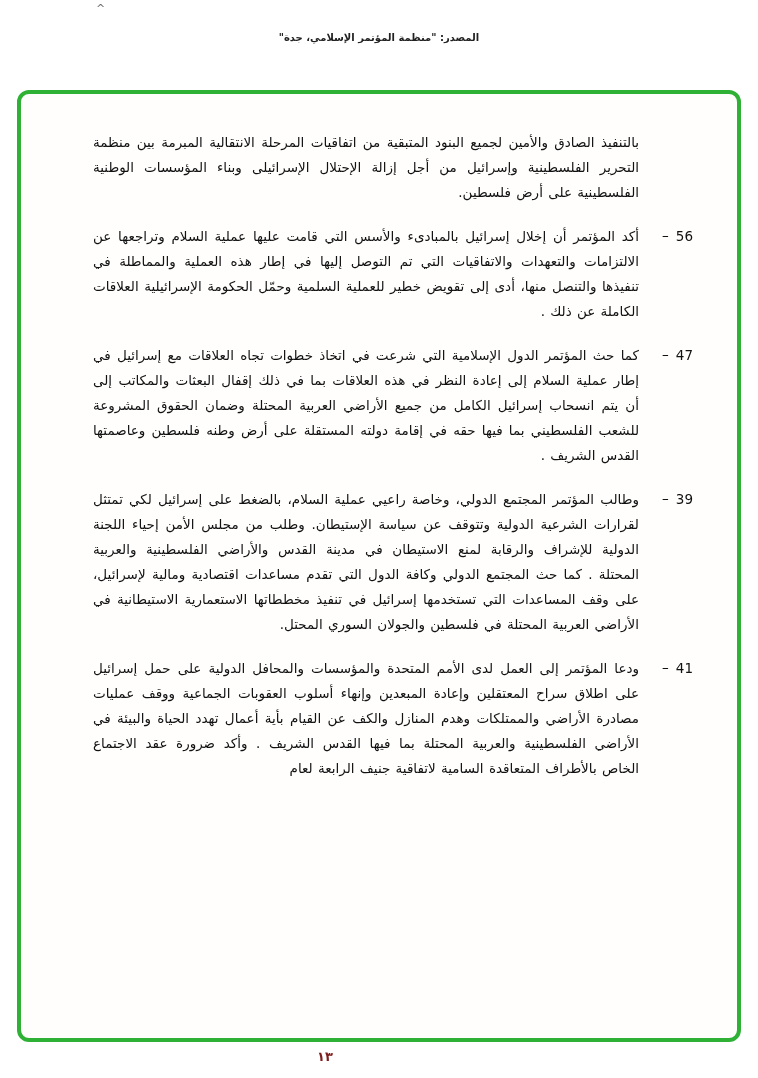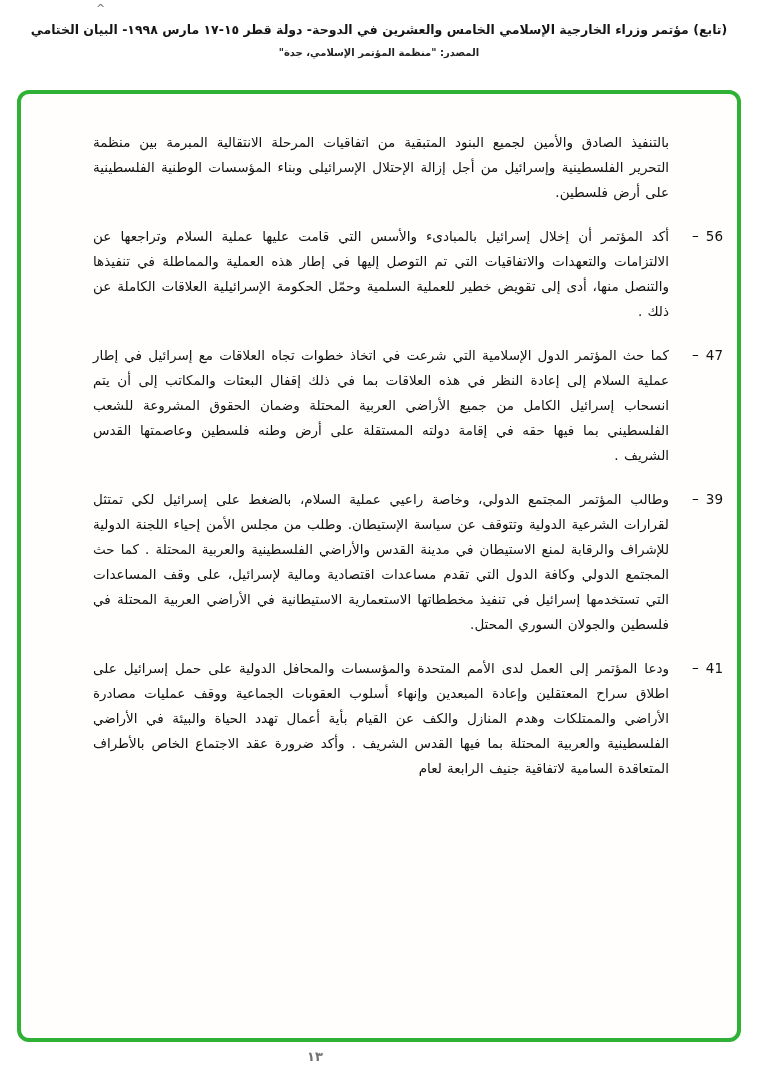--- a/index.html
+++ b/index.html
@@ -40,21 +40,21 @@
     position: absolute;
     left: 17px; top: 90px;
     width: 724px; height: 952px;
     border: 4px solid var(--border-green, #2eb135);
     border-radius: 12px;
     background: #fffefd;
     overflow: hidden;
   }
   .content {
     position: absolute; inset: 0;
-    padding: 36px 14px 18px 72px;
+    padding: 36px 44px 18px 72px;
     direction: rtl;
     overflow: hidden;
   }
   .para-row {
     display: flex;
     direction: rtl;
     margin-bottom: 19px;
   }
   .marker {
     flex: 0 0 54px;
@@ -72,35 +72,34 @@
     flex: 1;
     font-size: 13.5px;
     line-height: 25px;
     text-align: justify;
     text-align-last: right;
     color: #111;
     word-spacing: 1px;
   }
   .page-number {
     position: absolute;
-    bottom: 14px; left: 4px;
+    bottom: 14px; left: 14px;
     width: 622px;
     text-align: center;
     font-size: 13px;
     font-weight: bold;
-    color: #737373;
+    color: #7f1d1d;
   }
 </style>
 </head>
 <body>
 
 <span class="top-artifact">^</span>
 
 <header class="doc-header">
-  <div class="doc-title">(تابع) مؤتمر وزراء الخارجية الإسلامي الخامس والعشرين في الدوحة- دولة قطر ١٥-١٧ مارس ١٩٩٨- البيان الختامي</div>
   <div class="doc-source">المصدر: "منظمة المؤتمر الإسلامي، جدة"</div>
 </header>
 
 <div class="green-box">
   <div class="content">
 
     <div class="para-row">
       <div class="marker"></div>
       <p class="para-text">بالتنفيذ الصادق والأمين لجميع البنود المتبقية من اتفاقيات المرحلة الانتقالية المبرمة بين منظمة التحرير الفلسطينية وإسرائيل من أجل إزالة الإحتلال الإسرائيلى  وبناء المؤسسات الوطنية الفلسطينية على أرض فلسطين.</p>
     </div>

